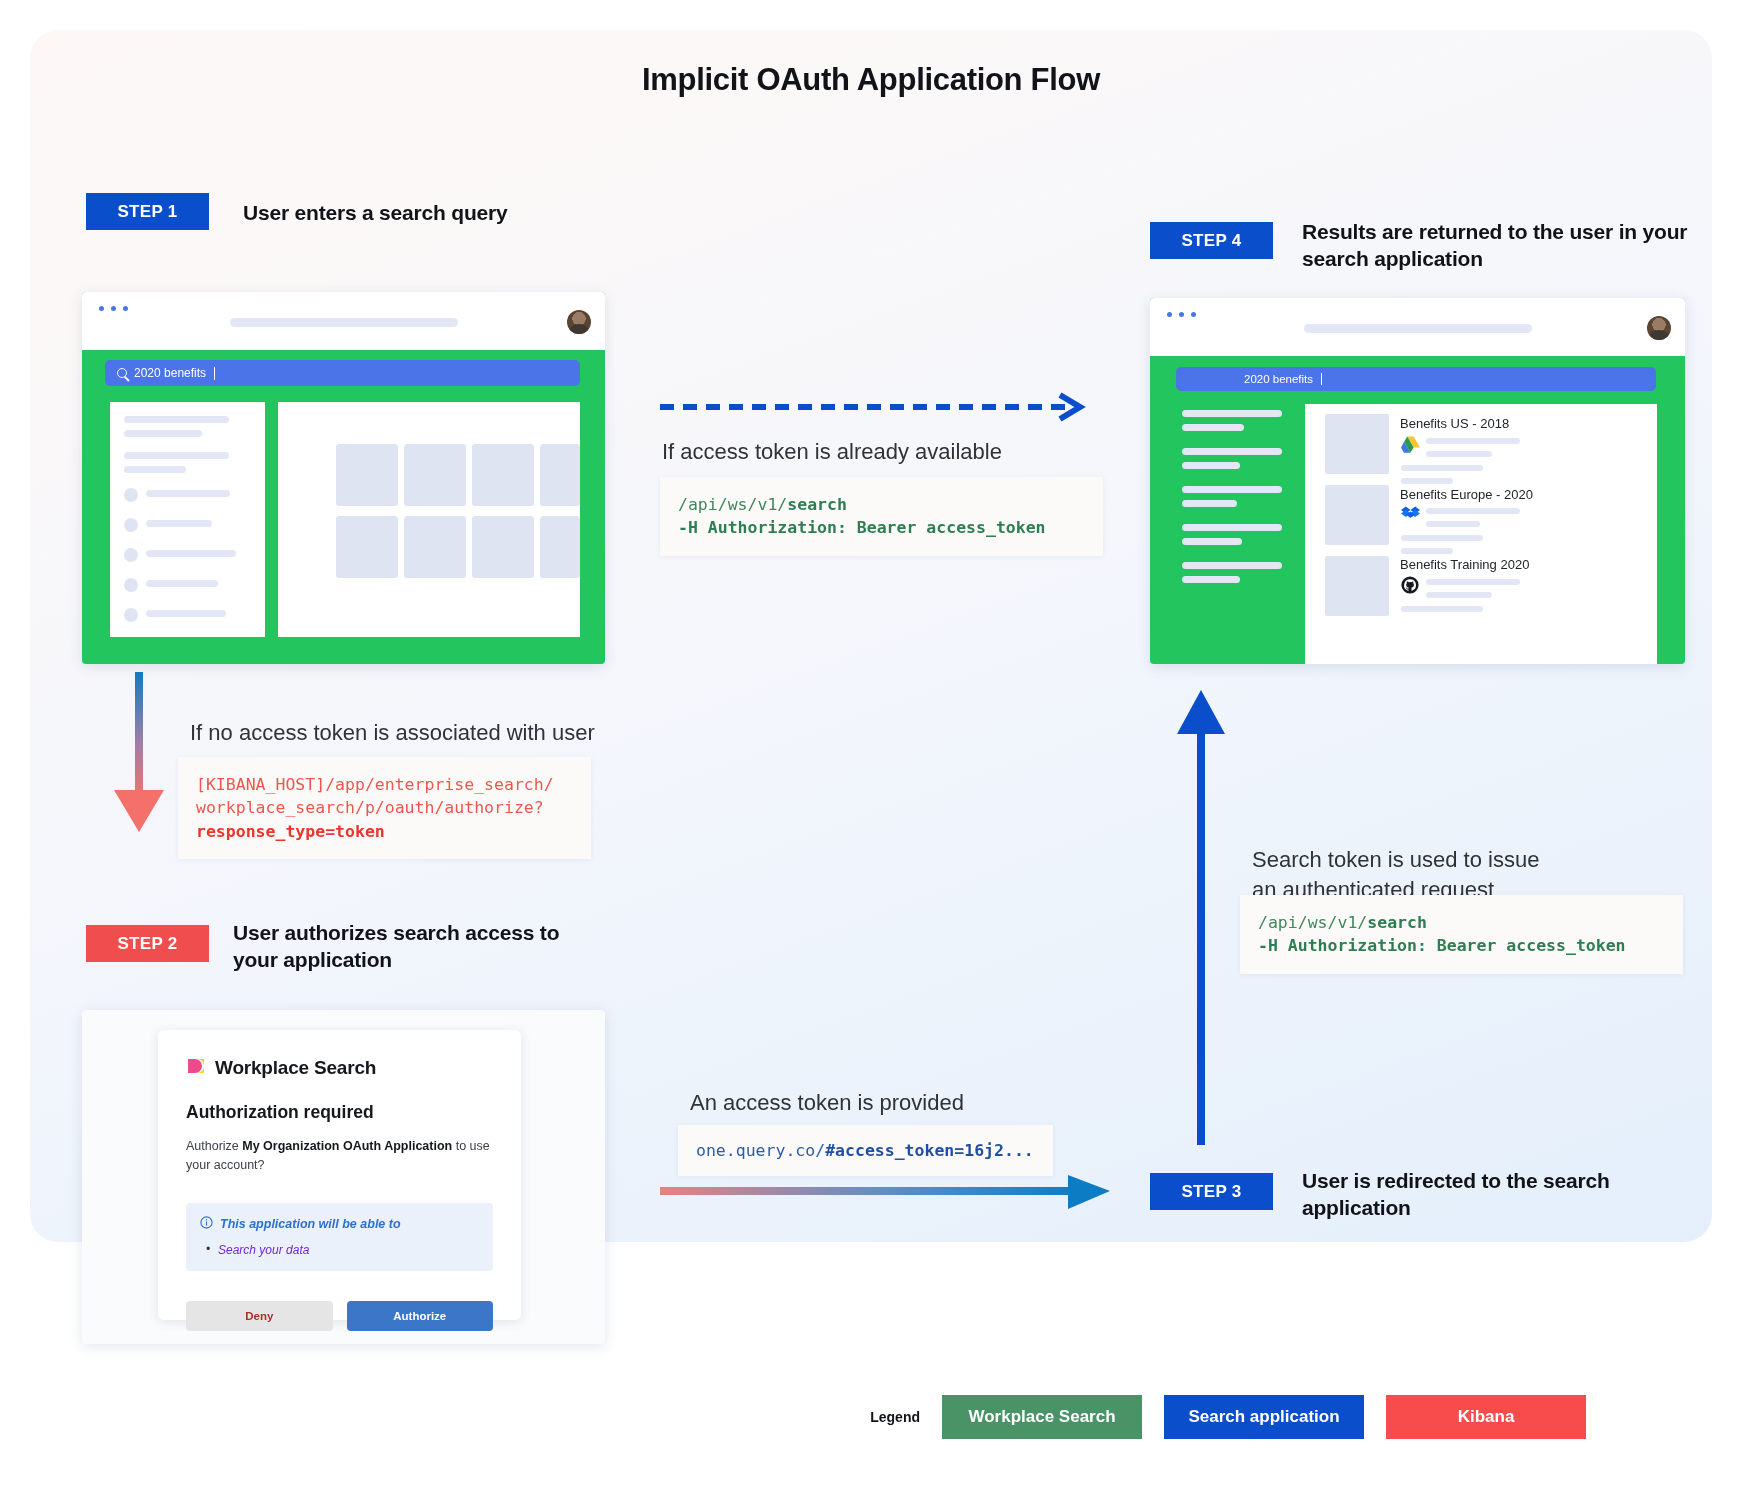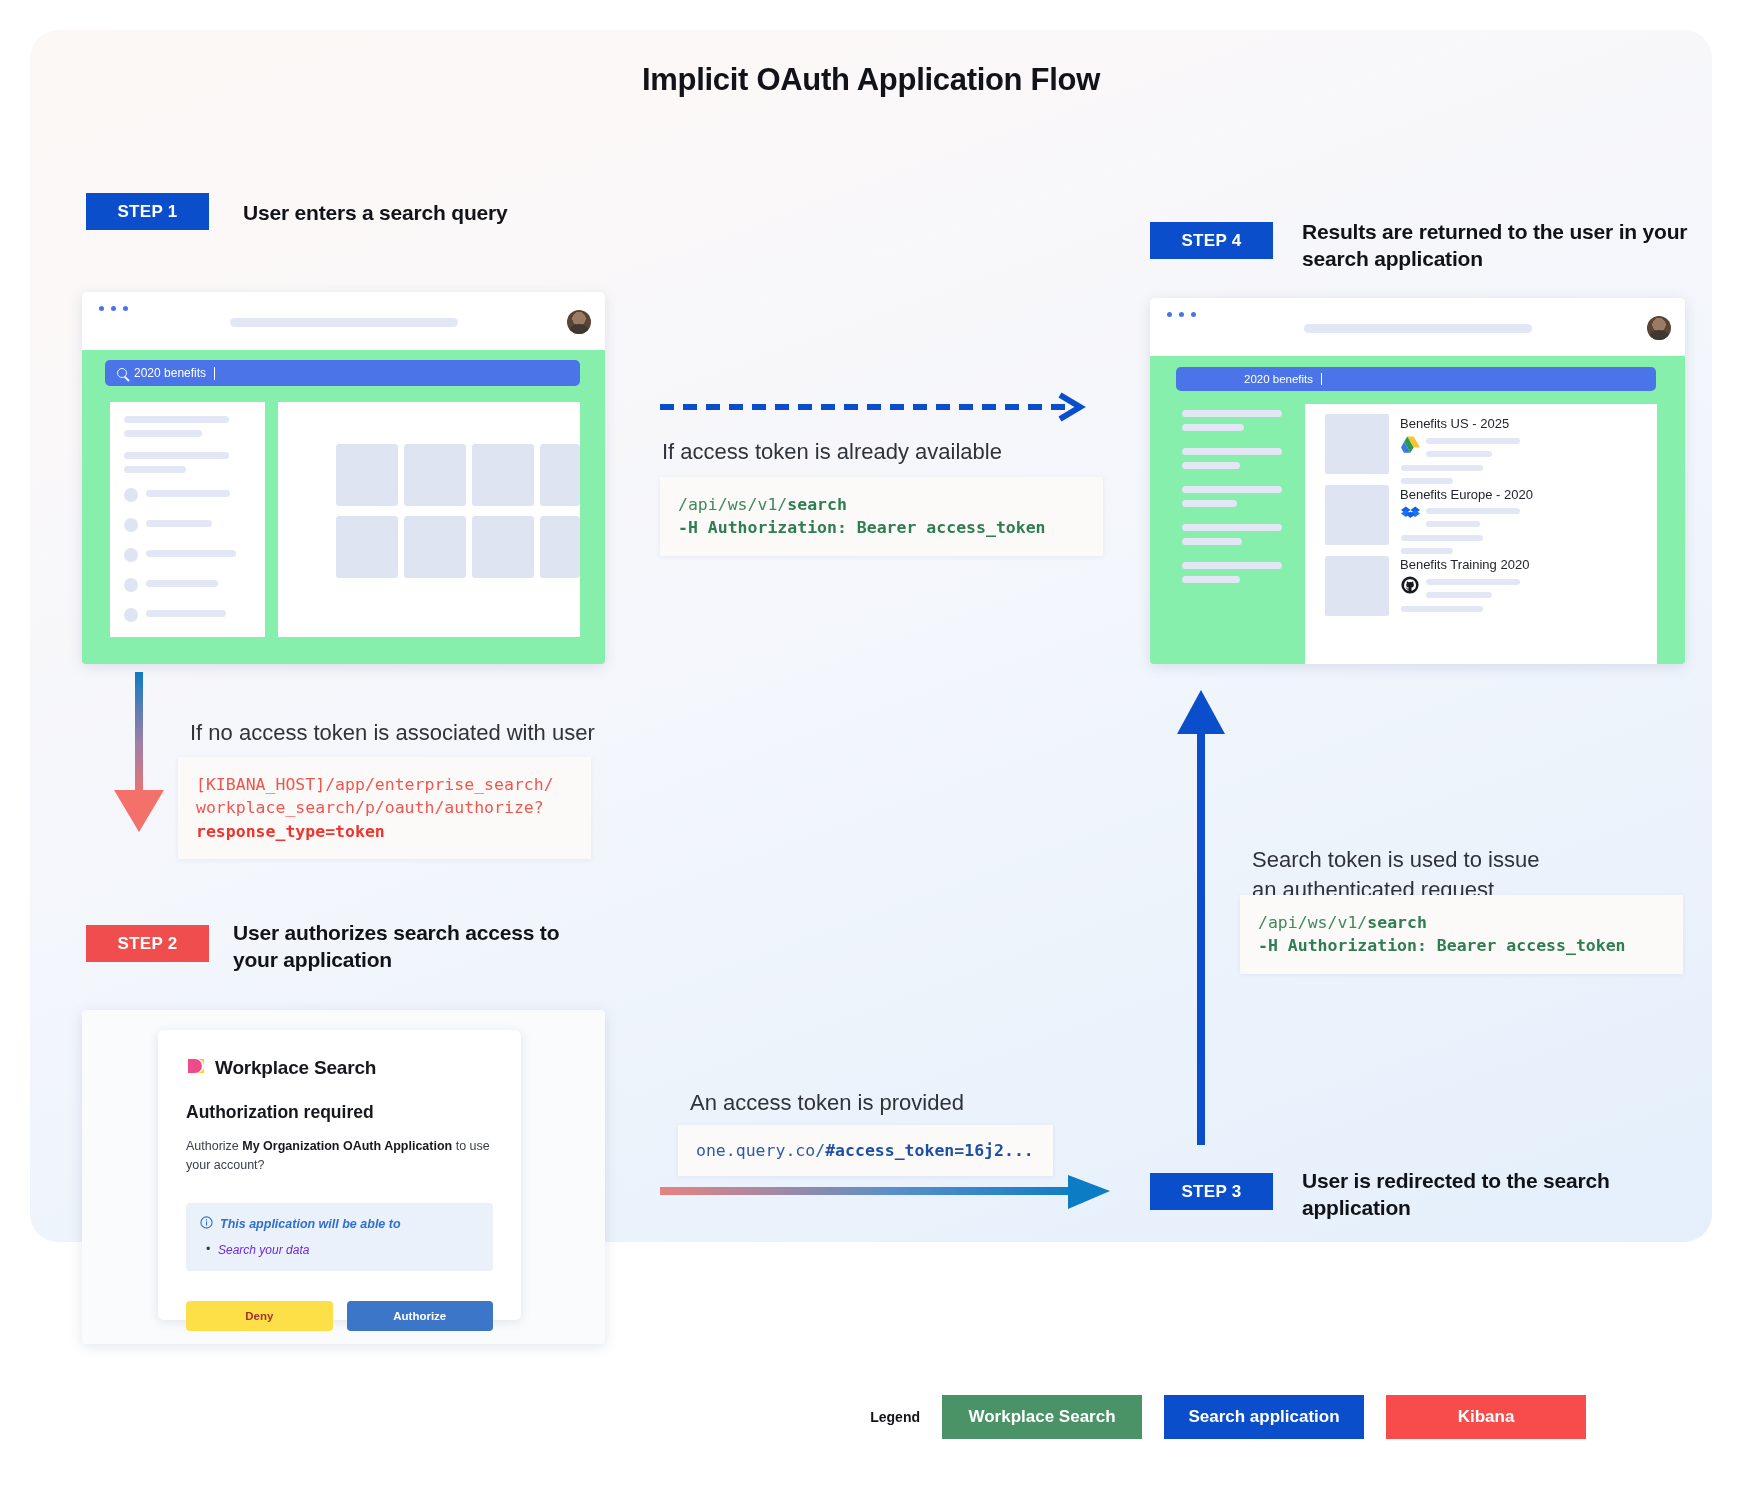--- a/index.html
+++ b/index.html
@@ -38,21 +38,21 @@
 
   .step-head {
     position: absolute;
     font-size: 21px; font-weight: bold; color: #111318;
     line-height: 1.28; letter-spacing: -0.2px;
   }
 
   
   .browser {
     position: absolute;
-    background: #86efac;
+    background: #22c55e;
     border-radius: 4px;
     box-shadow: 0 3px 14px rgba(40,60,110,0.13);
     overflow: hidden;
   }
   .br-top {
     height: 58px; background: #ffffff; position: relative;
   }
   .dots { position: absolute; left: 17px; top: 14px; display: flex; gap: 7px; }
   .dots i { width: 5px; height: 5px; border-radius: 50%; background: #4a74e8; display: block; }
   .urlbar {
@@ -123,21 +123,21 @@
   .permbox {
     margin-top: 28px; background: #eaf1fb; border-radius: 4px;
     padding: 13px 14px 14px 14px;
     font-style: italic;
   }
   .perm-title { font-size: 12.5px; color: #2f6fd0; font-weight: bold; display: flex; align-items: center; gap: 7px; }
   .perm-li { font-size: 12px; color: #6d28d9; margin-top: 11px; padding-left: 18px; position: relative; }
   .perm-li::before { content: "•"; position: absolute; left: 6px; top: -1px; color: #32363d; }
   .btn-row { display: flex; gap: 14px; margin-top: 30px; }
   .btn { flex: 1; text-align: center; padding: 9px 0; border-radius: 4px; font-size: 11.5px; font-weight: bold; }
-  .btn-deny { background: #fde047; color: #a8322b; }
+  .btn-deny { background: #e5e5e5; color: #a8322b; }
   .btn-auth { background: #3b76c9; color: #ffffff; }
 
   
   .result-title { position: absolute; font-size: 13px; color: #22252b; white-space: nowrap; }
   .thumb { position: absolute; background: #dfe4f3; border-radius: 2px; }
   .rline { position: absolute; background: #e2e6f5; border-radius: 3px; height: 6px; }
 
   
   .legend-wrap { position: absolute; left: 0; top: 1395px; width: 1608px; display: flex; justify-content: flex-end; align-items: center; padding-right: 22px; gap: 22px; }
   .legend-label { font-size: 14px; font-weight: bold; color: #111318; }
@@ -320,21 +320,21 @@
     <div class="bar" style="left:32px; top:188px; width:100px;"></div>
     <div class="bar" style="left:32px; top:202px; width:55px;"></div>
     <div class="bar" style="left:32px; top:226px; width:100px;"></div>
     <div class="bar" style="left:32px; top:240px; width:60px;"></div>
     <div class="bar" style="left:32px; top:264px; width:100px;"></div>
     <div class="bar" style="left:32px; top:278px; width:58px;"></div>
 
     <div class="panel-white" style="left:155px; top:106px; width:352px; height:266px;"></div>
 
     <div class="thumb" style="left:175px; top:116px; width:64px; height:60px;"></div>
-    <div class="result-title" style="left:250px; top:118px;">Benefits US - 2025</div>
+    <div class="result-title" style="left:250px; top:118px;">Benefits US - 2018</div>
     <span style="position:absolute; left:251px; top:138px;">
       <svg width="19" height="17" viewBox="0 0 19 17">
         <polygon points="6.3,0.5 12.7,0.5 19,11.5 12.6,11.5" fill="#f7c62c"></polygon>
         <polygon points="6.3,0.5 12.6,11.5 9.4,16.7 3.1,5.8" fill="#2a9b4e"></polygon>
         <polygon points="3.1,5.8 9.4,16.7 2.9,16.7 0,11.5" fill="#3b7be0"></polygon>
       </svg>
     </span>
     <div class="rline" style="left:276px; top:140px; width:94px;"></div>
     <div class="rline" style="left:276px; top:153px; width:66px;"></div>
     <div class="rline" style="left:251px; top:167px; width:82px;"></div>

